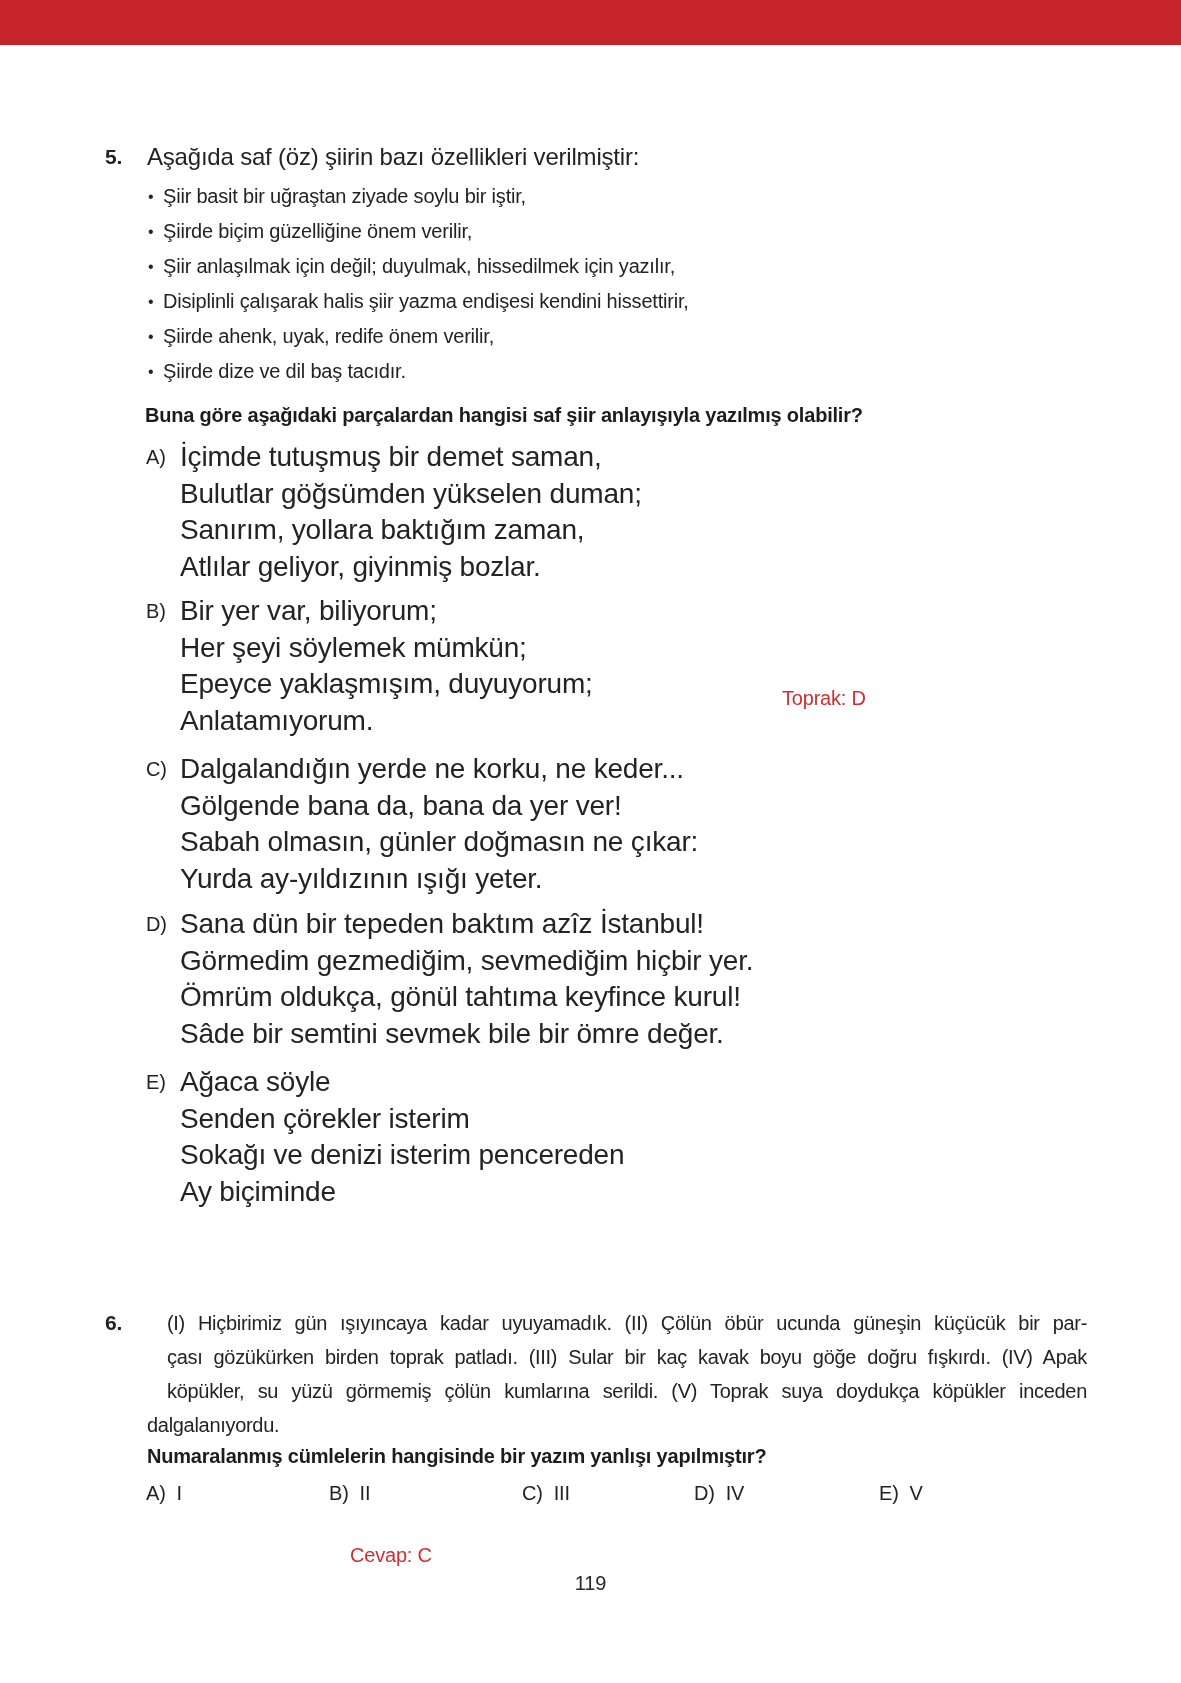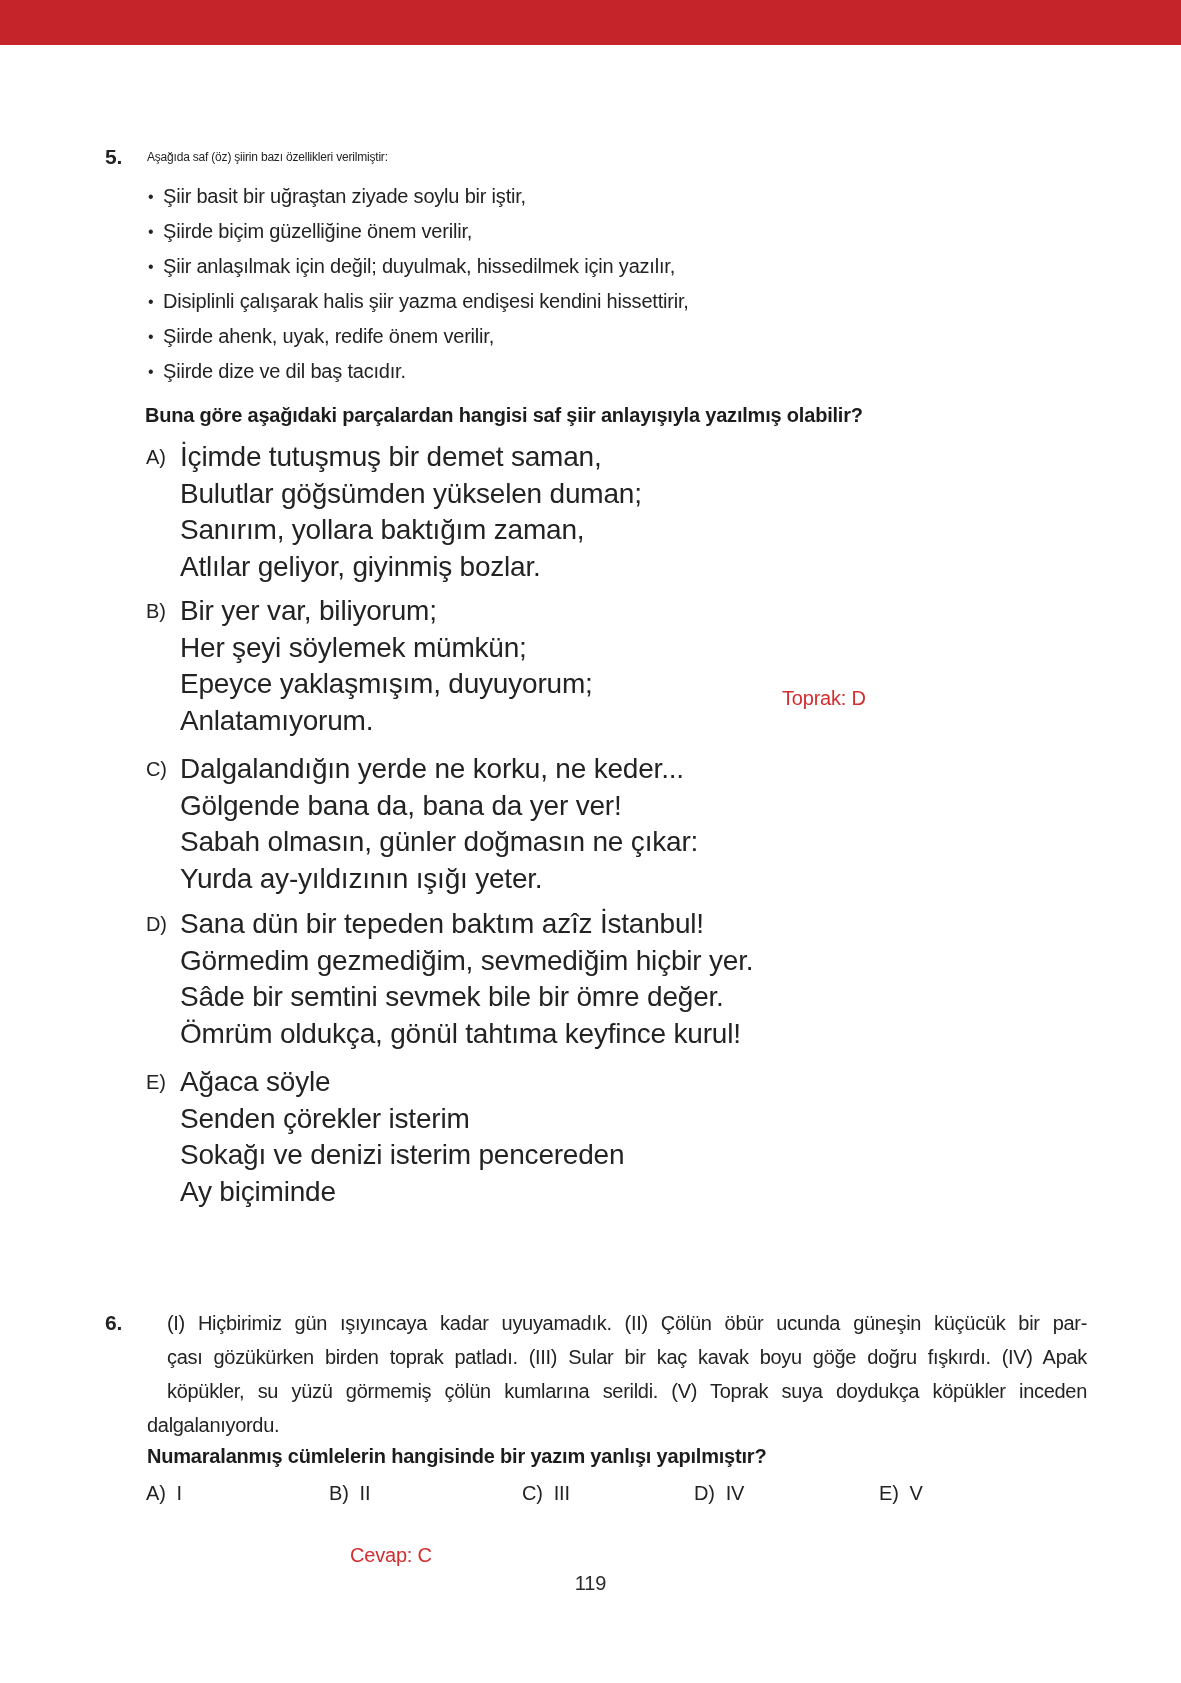--- a/index.html
+++ b/index.html
@@ -14,21 +14,21 @@
   }
   .abs{position:absolute;}
   .top-bar{
     position:absolute;left:0;top:0;width:1181px;height:45px;
   }
   .row{display:flex;align-items:flex-start;}
   .qnum{
     display:inline-block;width:42px;flex:0 0 42px;
     font-weight:bold;font-size:21px;line-height:28px;
   }
-  .intro{font-size:12px;line-height:28px;white-space:nowrap;}
+  .intro{font-size:24px;line-height:28px;white-space:nowrap;}
   .bullets{line-height:35px;font-size:20px;}
   .bullet-row{display:flex;white-space:nowrap;}
   .bullet-glyph{
     display:inline-block;width:15px;flex:0 0 15px;
     font-size:16px;line-height:35px;
   }
   .prompt{
     font-weight:bold;font-size:20px;line-height:28px;white-space:nowrap;
     color:#1c1c1c;
   }
@@ -125,22 +125,22 @@
       <div>Sabah olmasın, günler doğmasın ne çıkar:</div>
       <div>Yurda ay-yıldızının ışığı yeter.</div>
     </div>
   </div>
 
   <div class="abs opt" style="left:146px;top:906px;">
     <span class="marker">D)</span>
     <div class="verse">
       <div>Sana dün bir tepeden baktım azîz İstanbul!</div>
       <div>Görmedim gezmediğim, sevmediğim hiçbir yer.</div>
+      <div>Ömrüm oldukça, gönül tahtıma keyfince kurul!</div>
       <div>Sâde bir semtini sevmek bile bir ömre değer.</div>
-      <div>Ömrüm oldukça, gönül tahtıma keyfince kurul!</div>
     </div>
   </div>
 
   <div class="abs opt" style="left:146px;top:1064px;">
     <span class="marker">E)</span>
     <div class="verse">
       <div>Ağaca söyle</div>
       <div>Senden çörekler isterim</div>
       <div>Sokağı ve denizi isterim pencereden</div>
       <div>Ay biçiminde</div>

